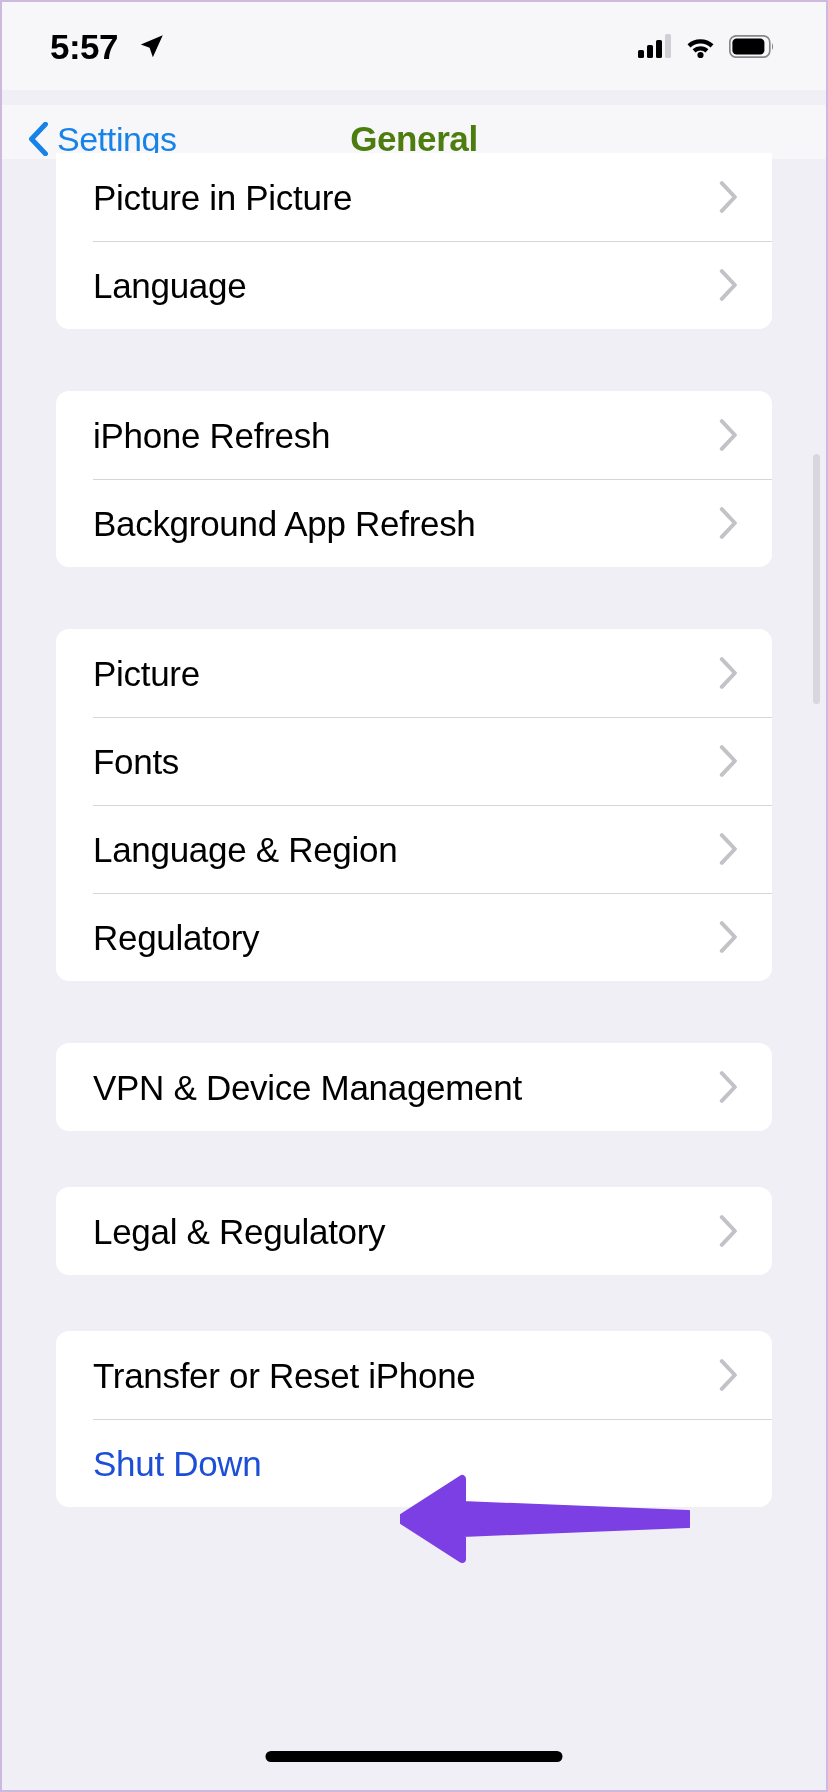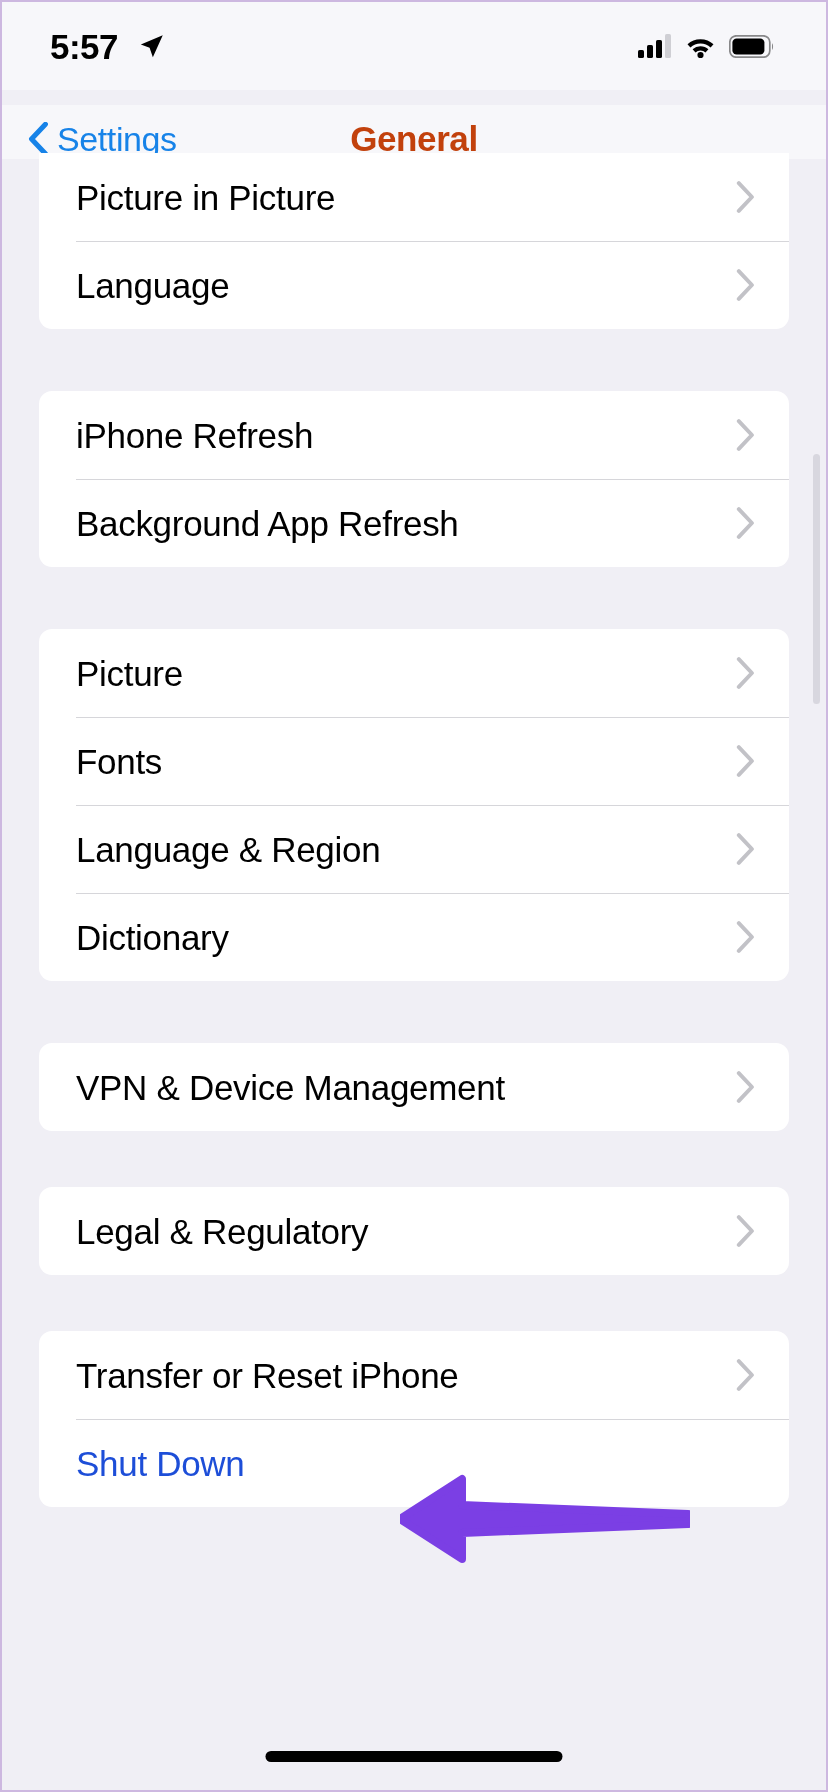--- a/index.html
+++ b/index.html
@@ -44,31 +44,31 @@
     display:flex; align-items:center; gap:9px;
     cursor:pointer;
   }
   .back-chevron { width:20px; height:34px; display:block; }
   .back-label {
     font-size:34px; color:#1783E8; line-height:1;
     letter-spacing:-0.4px;
   }
   .nav-title {
     width:100%; text-align:center;
-    font-size:35px; font-weight:700; color:#c2410c;
+    font-size:35px; font-weight:700; color:#4d7c0f;
     letter-spacing:-0.4px;
   }
 
   
   .content {
     position:absolute; top:157px; left:0; right:0; bottom:0;
     background:#F0EFF5;
   }
   .section {
-    margin:0 37px;
+    margin:0 54px;
     background:#FFFFFF;
     border-radius:13px;
     overflow:hidden;
   }
   .section.clipped-top {
     border-top-left-radius:0;
     border-top-right-radius:0;
     margin-top:-6px;
   }
   .gap { height:62px; }
@@ -211,21 +211,21 @@
           <path d="M1.6 1.4 L10.2 10.5 L1.6 19.6" fill="none" stroke="#C2C2C7" stroke-width="2.6" stroke-linecap="round" stroke-linejoin="round"></path>
         </svg>
       </div>
       <div class="row">
         <span class="row-label">Language &amp; Region</span>
         <svg class="chev" viewBox="0 0 12 21">
           <path d="M1.6 1.4 L10.2 10.5 L1.6 19.6" fill="none" stroke="#C2C2C7" stroke-width="2.6" stroke-linecap="round" stroke-linejoin="round"></path>
         </svg>
       </div>
       <div class="row">
-        <span class="row-label">Dictionary</span>
+        <span class="row-label">Regulatory</span>
         <svg class="chev" viewBox="0 0 12 21">
           <path d="M1.6 1.4 L10.2 10.5 L1.6 19.6" fill="none" stroke="#C2C2C7" stroke-width="2.6" stroke-linecap="round" stroke-linejoin="round"></path>
         </svg>
       </div>
     </div>
 
     <div class="gap"></div>
 
     <div class="section">
       <div class="row">

